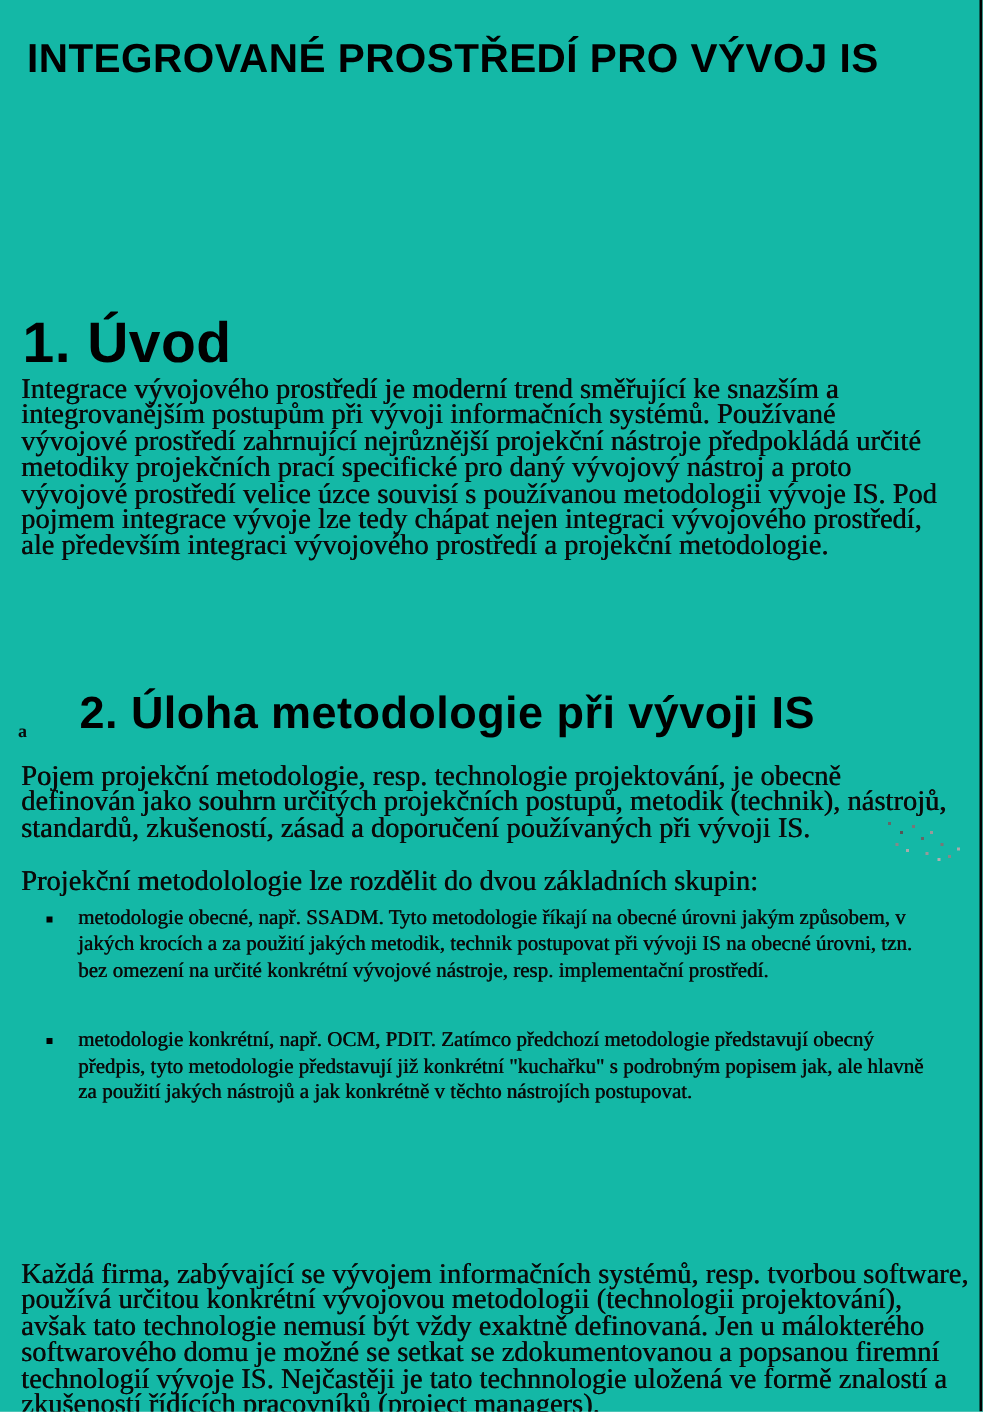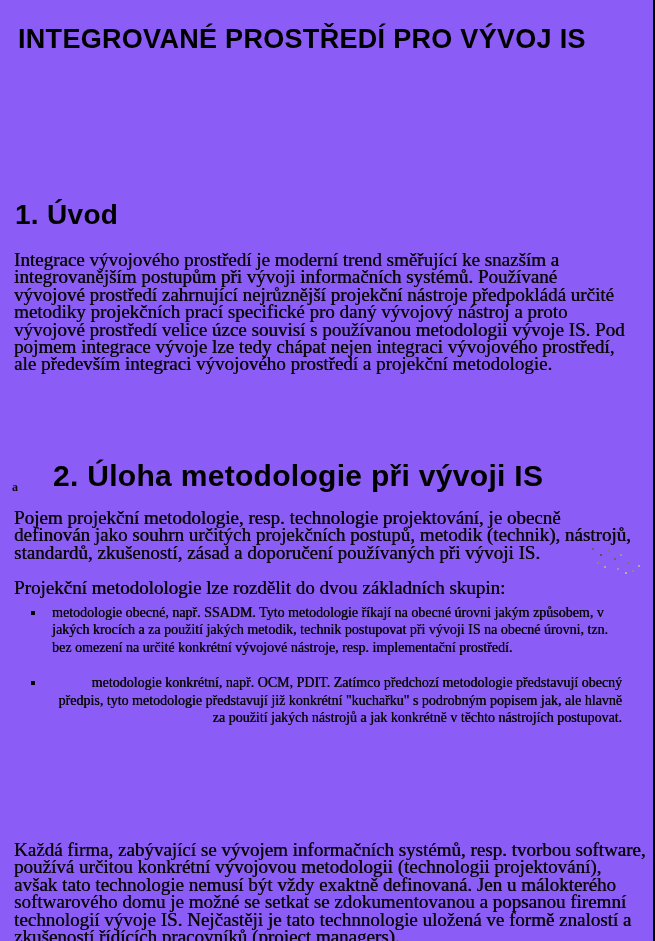--- a/index.html
+++ b/index.html
@@ -1,36 +1,36 @@
 <!DOCTYPE html>
 <html><head>
 <meta charset="utf-8">
 <style>
   html, body { margin: 0; padding: 0; }
   body { background: #e8e8e8; }
   .page {
     position: relative;
     width: 655px;
     height: 941px;
-    background: #8b5cf6;
+    background: #14b8a6;
     overflow: hidden;
     font-family: "Liberation Serif", serif;
     color: #0a0a0a;
   }
   .heading {
     position: absolute;
     font-family: "Liberation Sans", sans-serif;
     font-weight: 700;
     color: #000;
     white-space: nowrap;
     letter-spacing: 0.3px;
   }
   .doc-title   { left: 18px; top: 6px;   font-size: 27px; }
   .doc-author  { left: 16px; top: 60px;  font-size: 21px; }
-  .h-sec1      { left: 15px; top: 176px; font-size: 28px; }
+  .h-sec1      { left: 15px; top: 176px; font-size: 38px; }
   .h-sec2      { left: 15px; top: 434px; font-size: 30px; margin-left: 38px; }
   .body-text {
     position: absolute;
     font-size: 19px;
     line-height: 17.4px;
     text-shadow: 0.35px 0 0 currentColor; 
     margin: 0;
   }
   .p-s1       { left: 14px; top: 251px; width: 618px; }
   .p-s2a      { left: 14px; top: 509px; width: 620px; }
@@ -45,21 +45,21 @@
     position: absolute; left: 30px; top: 604px; width: 592px;
     margin: 0; padding: 0; list-style: none;
   }
   ul.bullets li {
     position: relative;
     padding-left: 22px;
     font-size: 14px;
     line-height: 17.4px;
     text-shadow: 0.35px 0 0 currentColor;
   }
-  ul.bullets li + li { margin-top: 18px; text-align: right; }
+  ul.bullets li + li { margin-top: 29px; }
   .bullet-sq {
     position: absolute; left: 1px; top: 7px;
     width: 4px; height: 4px; background: #000;
   }
   .scan-edge {
     position: absolute; right: 0; top: 0;
     width: 2px; height: 941px; background: #000;
   }
   .scan-smudge {
     position: absolute; left: 592px; top: 548px;

